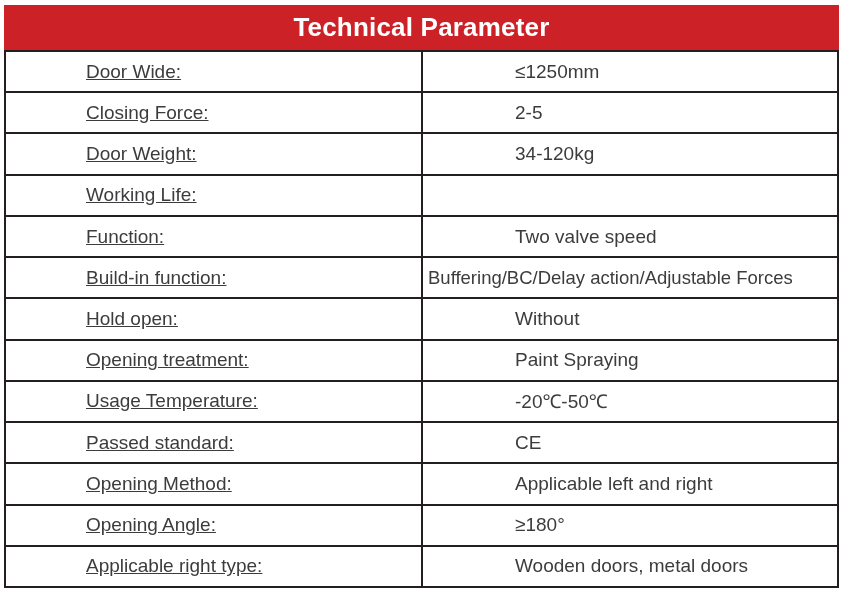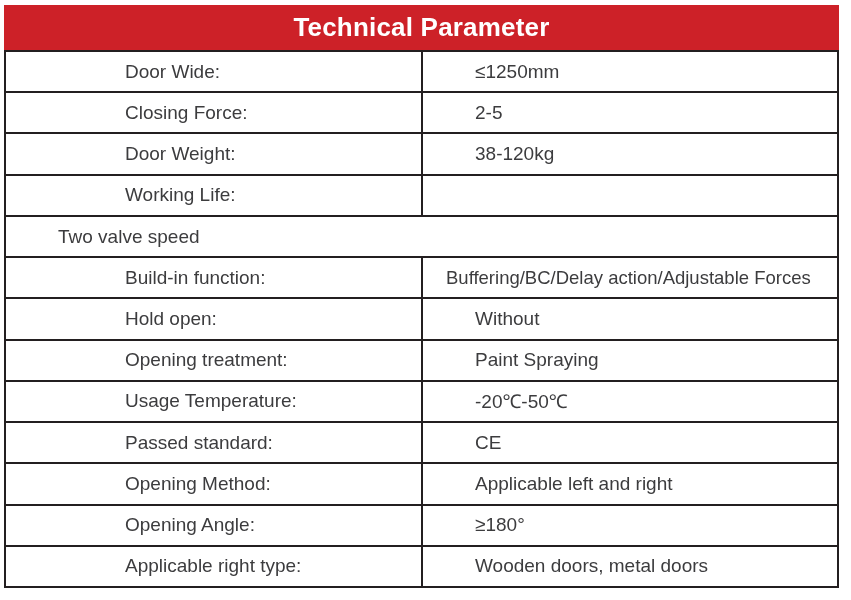--- a/index.html
+++ b/index.html
@@ -30,51 +30,53 @@
     border-top:2px solid var(--border);
   }
   .row:first-child{border-top:none;}
   .cell{
     display:flex;align-items:center;
     font-size:19px;color:var(--text);
     overflow:hidden;white-space:nowrap;
   }
   .cell.label{
     width:417px;border-right:2px solid var(--border);
-    padding-left:119px;
+    padding-left:80px;
+    text-decoration:underline;
   }
   .cell.value{
-    flex:1;padding-left:52px;
+    flex:1;padding-left:92px;
   }
-  .row.full .cell.value{padding-left:23px;font-size:18.5px;}
+  .row.full .cell.value{padding-left:5px;font-size:18.5px;}
 </style>
 </head>
 <body>
 
 <div class="sheet">
   <div class="table-header">
     <span class="title">Technical Parameter</span>
   </div>
   <div class="table-body">
       <div class="row">
         <div class="cell label">Door Wide:</div>
         <div class="cell value">≤1250mm</div>
       </div>
       <div class="row">
         <div class="cell label">Closing Force:</div>
         <div class="cell value">2-5</div>
       </div>
       <div class="row">
         <div class="cell label">Door Weight:</div>
-        <div class="cell value">38-120kg</div>
+        <div class="cell value">34-120kg</div>
       </div>
       <div class="row">
         <div class="cell label">Working Life:</div>
       </div>
       <div class="row">
+        <div class="cell label">Function:</div>
         <div class="cell value">Two valve speed</div>
       </div>
       <div class="row full">
         <div class="cell label">Build-in function:</div>
         <div class="cell value">Buffering/BC/Delay action/Adjustable Forces</div>
       </div>
       <div class="row">
         <div class="cell label">Hold open:</div>
         <div class="cell value">Without</div>
       </div>

